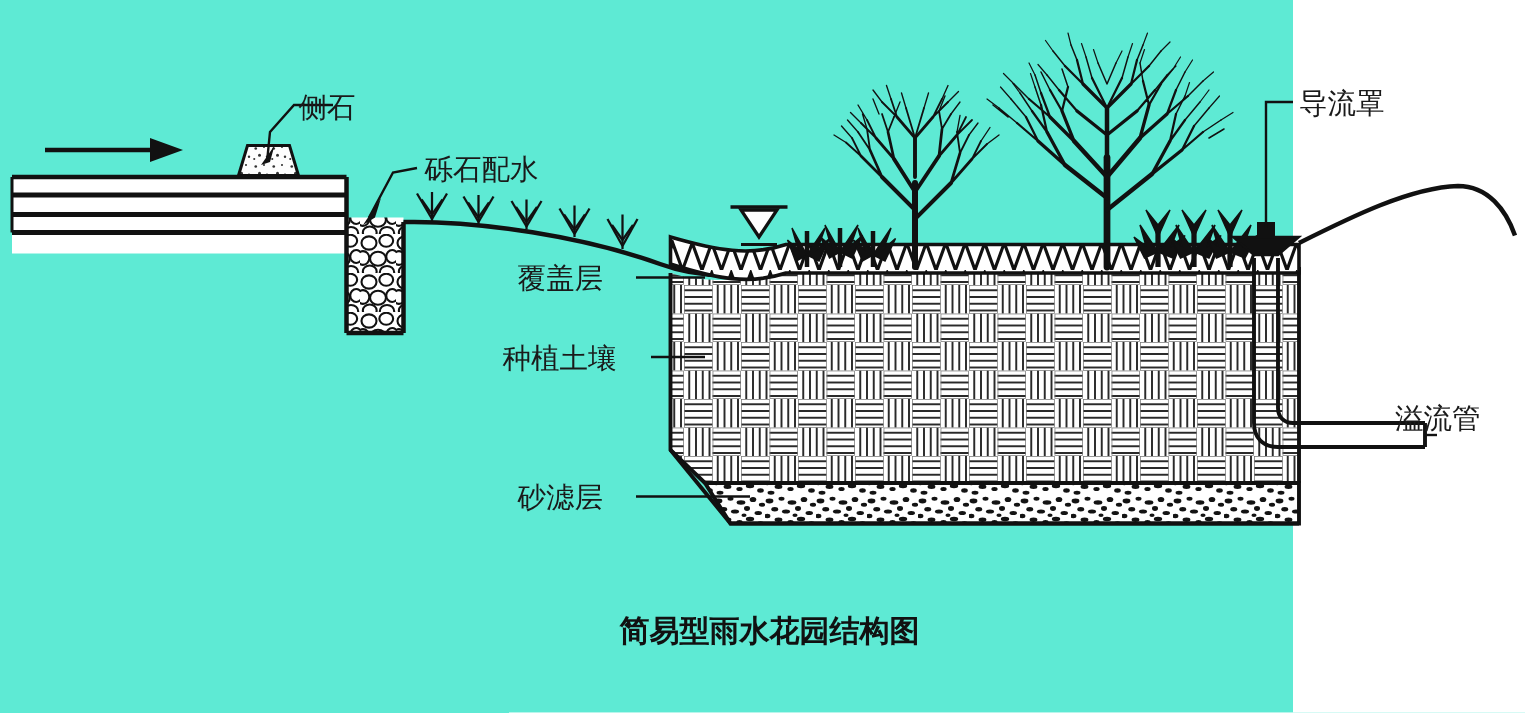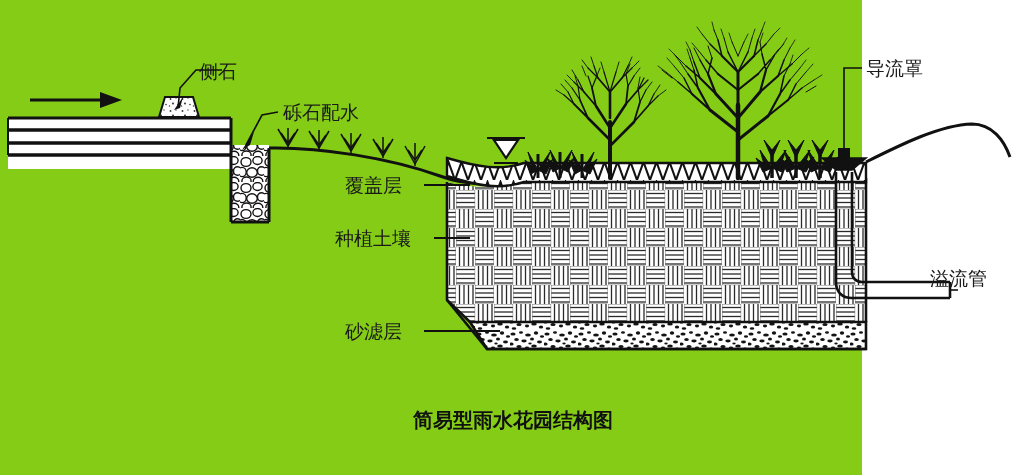--- a/index.html
+++ b/index.html
@@ -1,18 +1,18 @@
 <!DOCTYPE html>
 <html><head>
 <meta charset="utf-8">
 <style>
   html,body{margin:0;padding:0;background:#ffffff;}
   body{width:1026px;height:475px;overflow:hidden;
        font-family:"Liberation Serif","DejaVu Serif",serif;}
-  #stage{position:relative;width:862px;height:475px;background:#84cc16;}
+  #stage{position:relative;width:862px;height:475px;background:#5eead4;}
   svg{display:block;}
   .lbl{font-family:"DejaVu Sans","Liberation Sans",sans-serif;
        font-size:19px;fill:#1a1a1a;font-weight:500;}
   .caption{font-family:"DejaVu Sans","Liberation Sans",sans-serif;
            font-size:20px;fill:#111;font-weight:600;}
   .ln{stroke:#111;fill:none;}
 </style>
 </head>
 <body>
 

